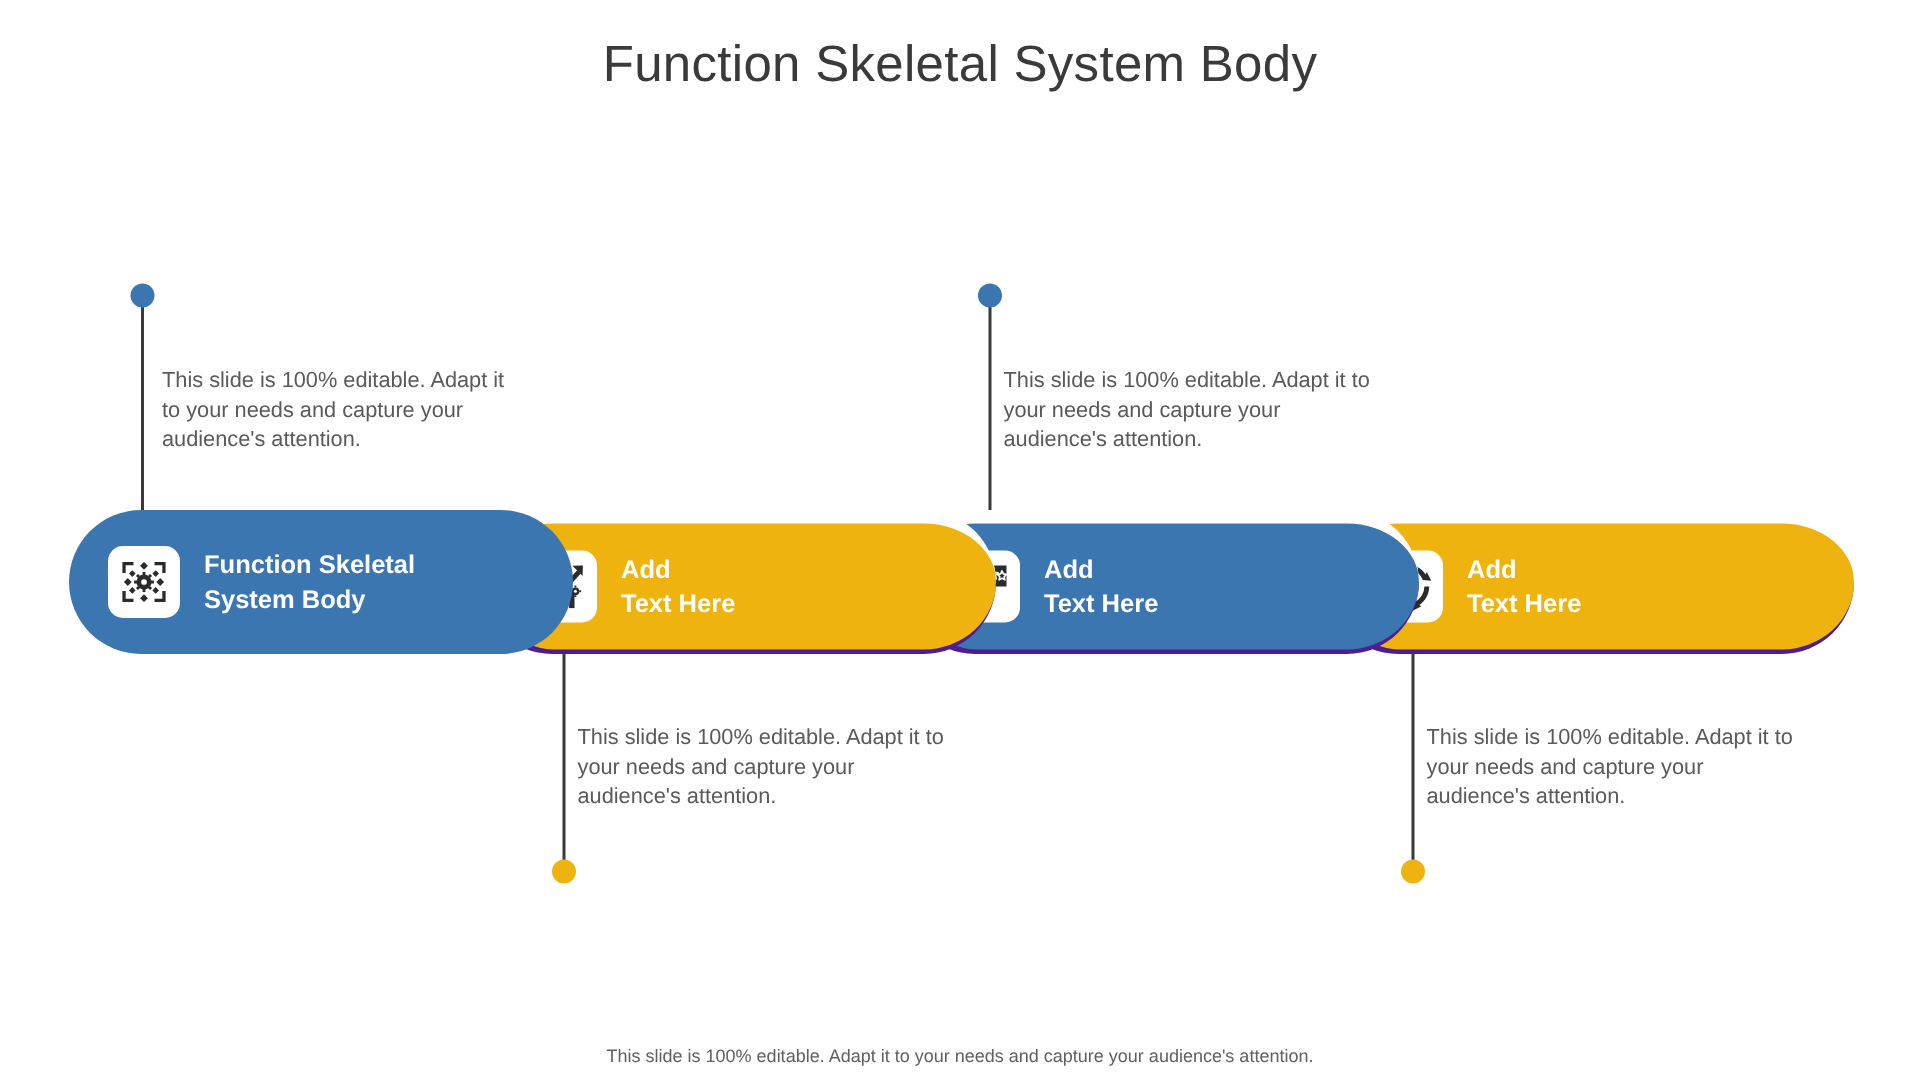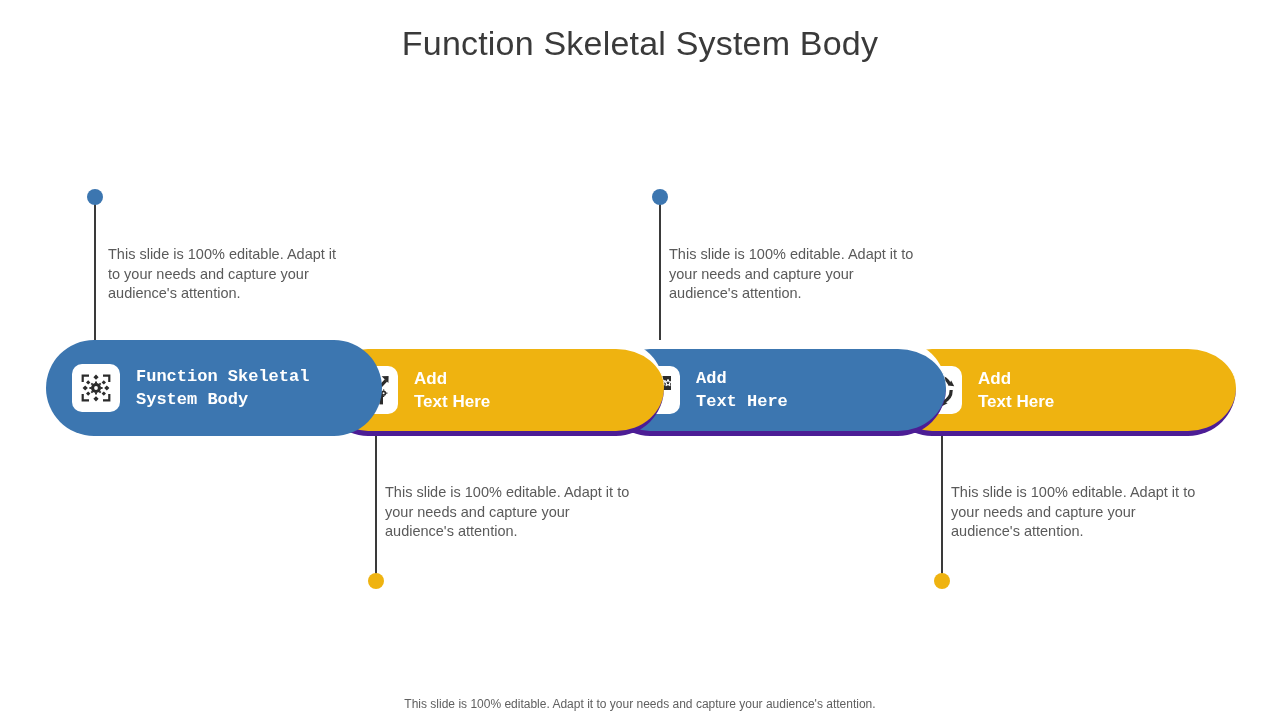--- a/index.html
+++ b/index.html
@@ -58,23 +58,23 @@
     top:0;
     height:96px;
     border-radius:48px;
     display:flex;
     align-items:center;
   }
   
   .card.ringed{
     border-left:9px solid #ffffff;
     border-top:9px solid #ffffff;
-    border-bottom:5px solid #4c1d95;
-  }
-  .card.blue{ background:#3C76B0;font-family:Liberation Mono, monospace; }
+    border-bottom:3px solid #4c1d95;
+  }
+  .card.blue{ background:#3C76B0; }
   .card.yellow{ background:#EFB310; }
 
   .icon-tile{
     width:48px; height:48px;
     background:#ffffff;
     border-radius:10px;
     margin-left:21px;
     flex:0 0 auto;
     display:flex; align-items:center; justify-content:center;
   }

